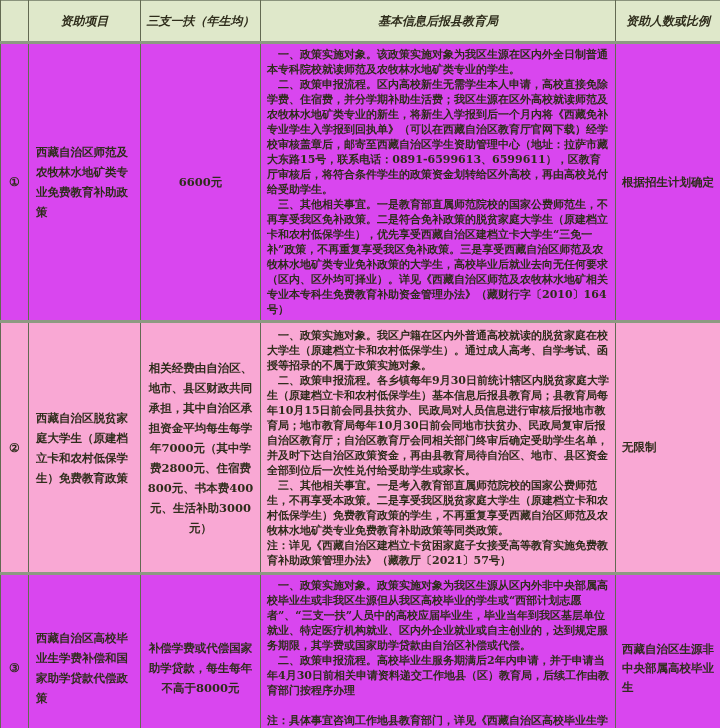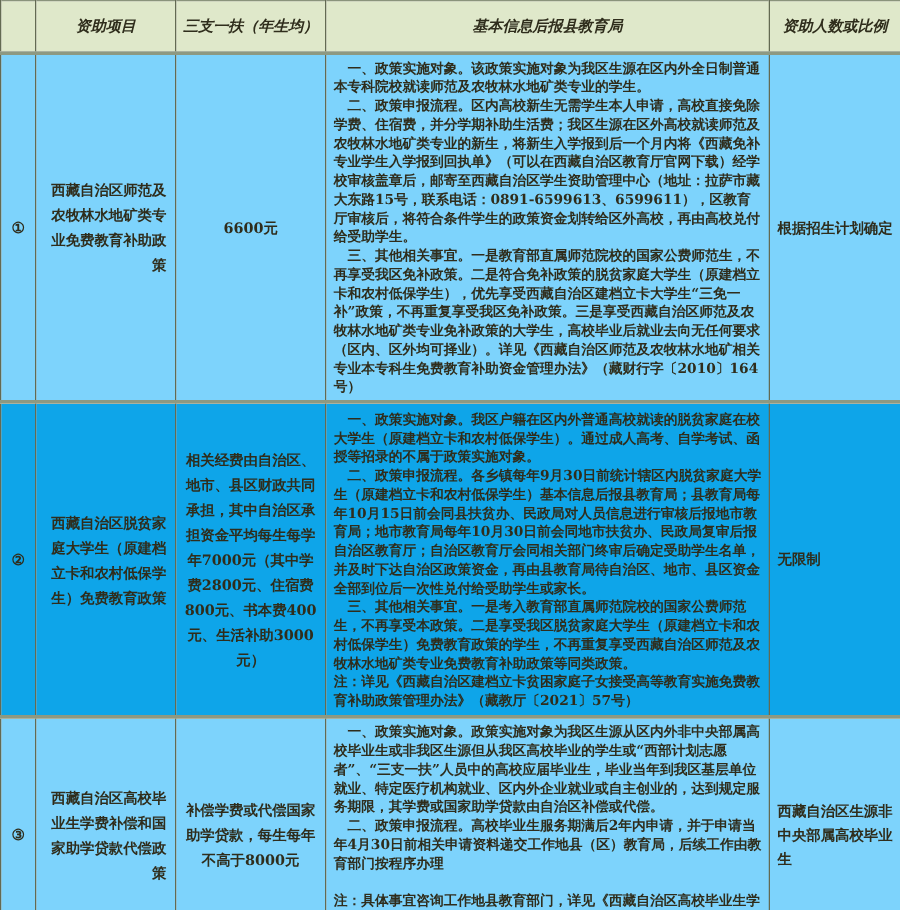--- a/index.html
+++ b/index.html
@@ -33,36 +33,36 @@
   tbody tr:last-child { border-bottom: 1px solid #8a937c; }
 
   thead th {
     background: #dfe8ca;
     height: 40px;
     font-size: 12px;
     text-align: center;
     vertical-align: middle;
     font-style: italic;
   }
-  tr.light td { background: #7dd3fc; }
-  tr.dark  td { background: #0ea5e9; }
+  tr.light td { background: #d946ef; }
+  tr.dark  td { background: #f9a8d4; }
 
   tr.r1 { height: 256px; }
   tr.r2 { height: 252px; }
   tr.r3 { height: 171px; }
 
   td.idx {
     font-size: 12px;
     text-align: center;
     vertical-align: middle;
   }
   td.proj {
     font-size: 11.5px;
     line-height: 20px;
-    text-align: right;
+    text-align: left;
     vertical-align: middle;
     padding: 0 7px;
   }
   td.std {
     font-size: 11.5px;
     line-height: 20px;
     text-align: center;
     vertical-align: middle;
     padding: 0 6px;
   }

